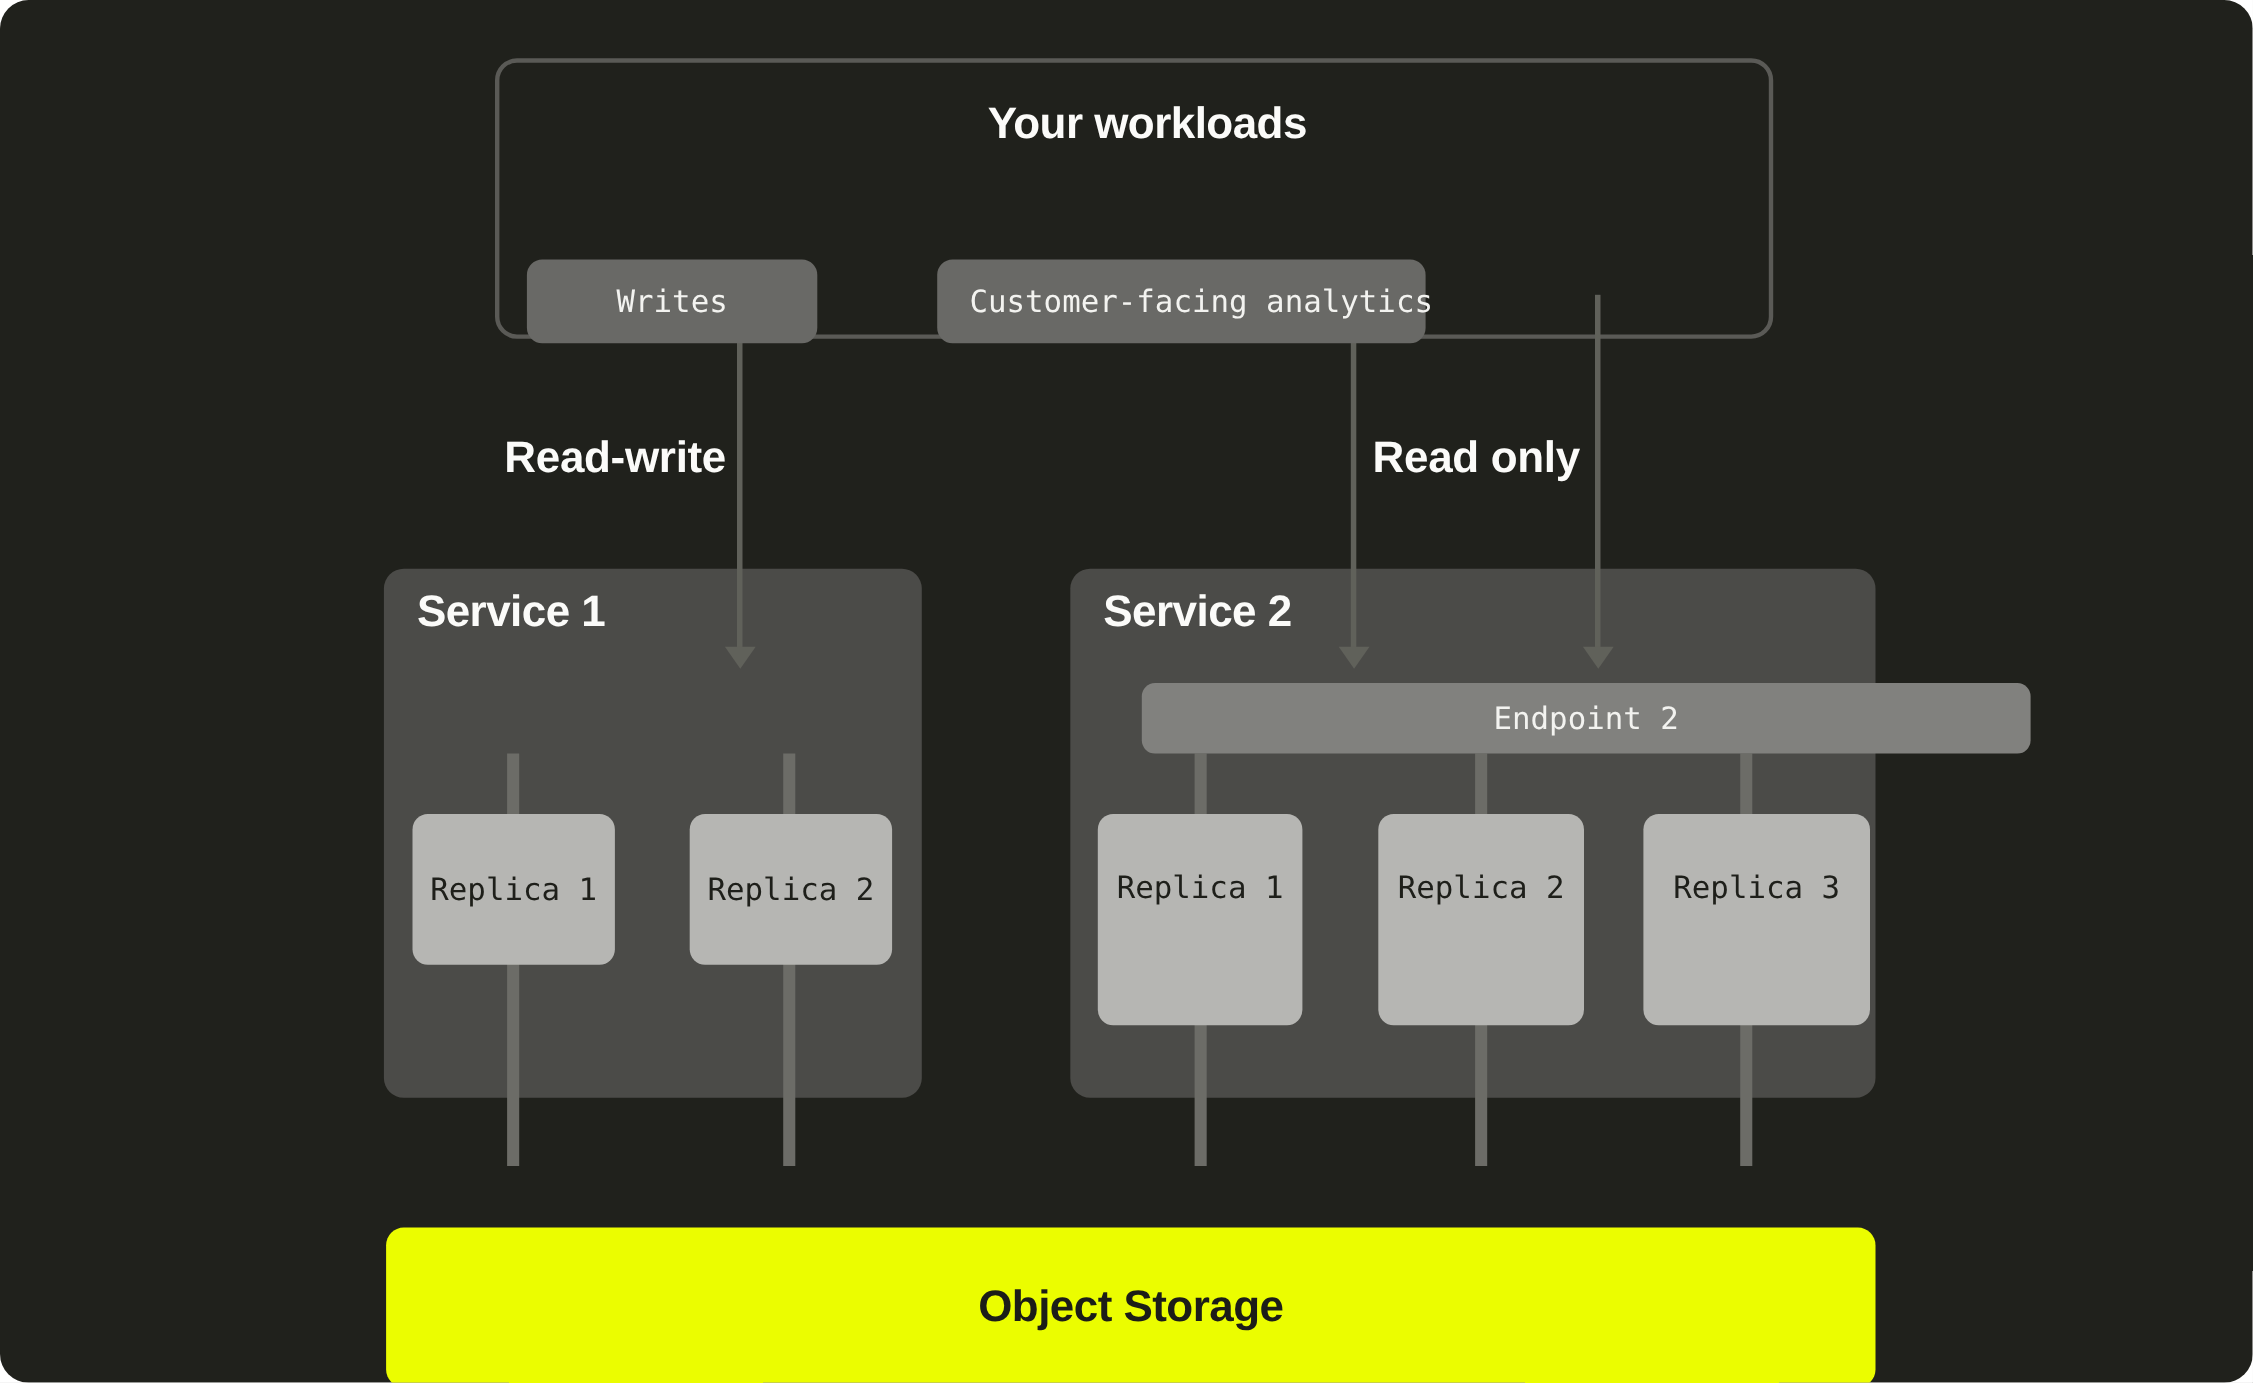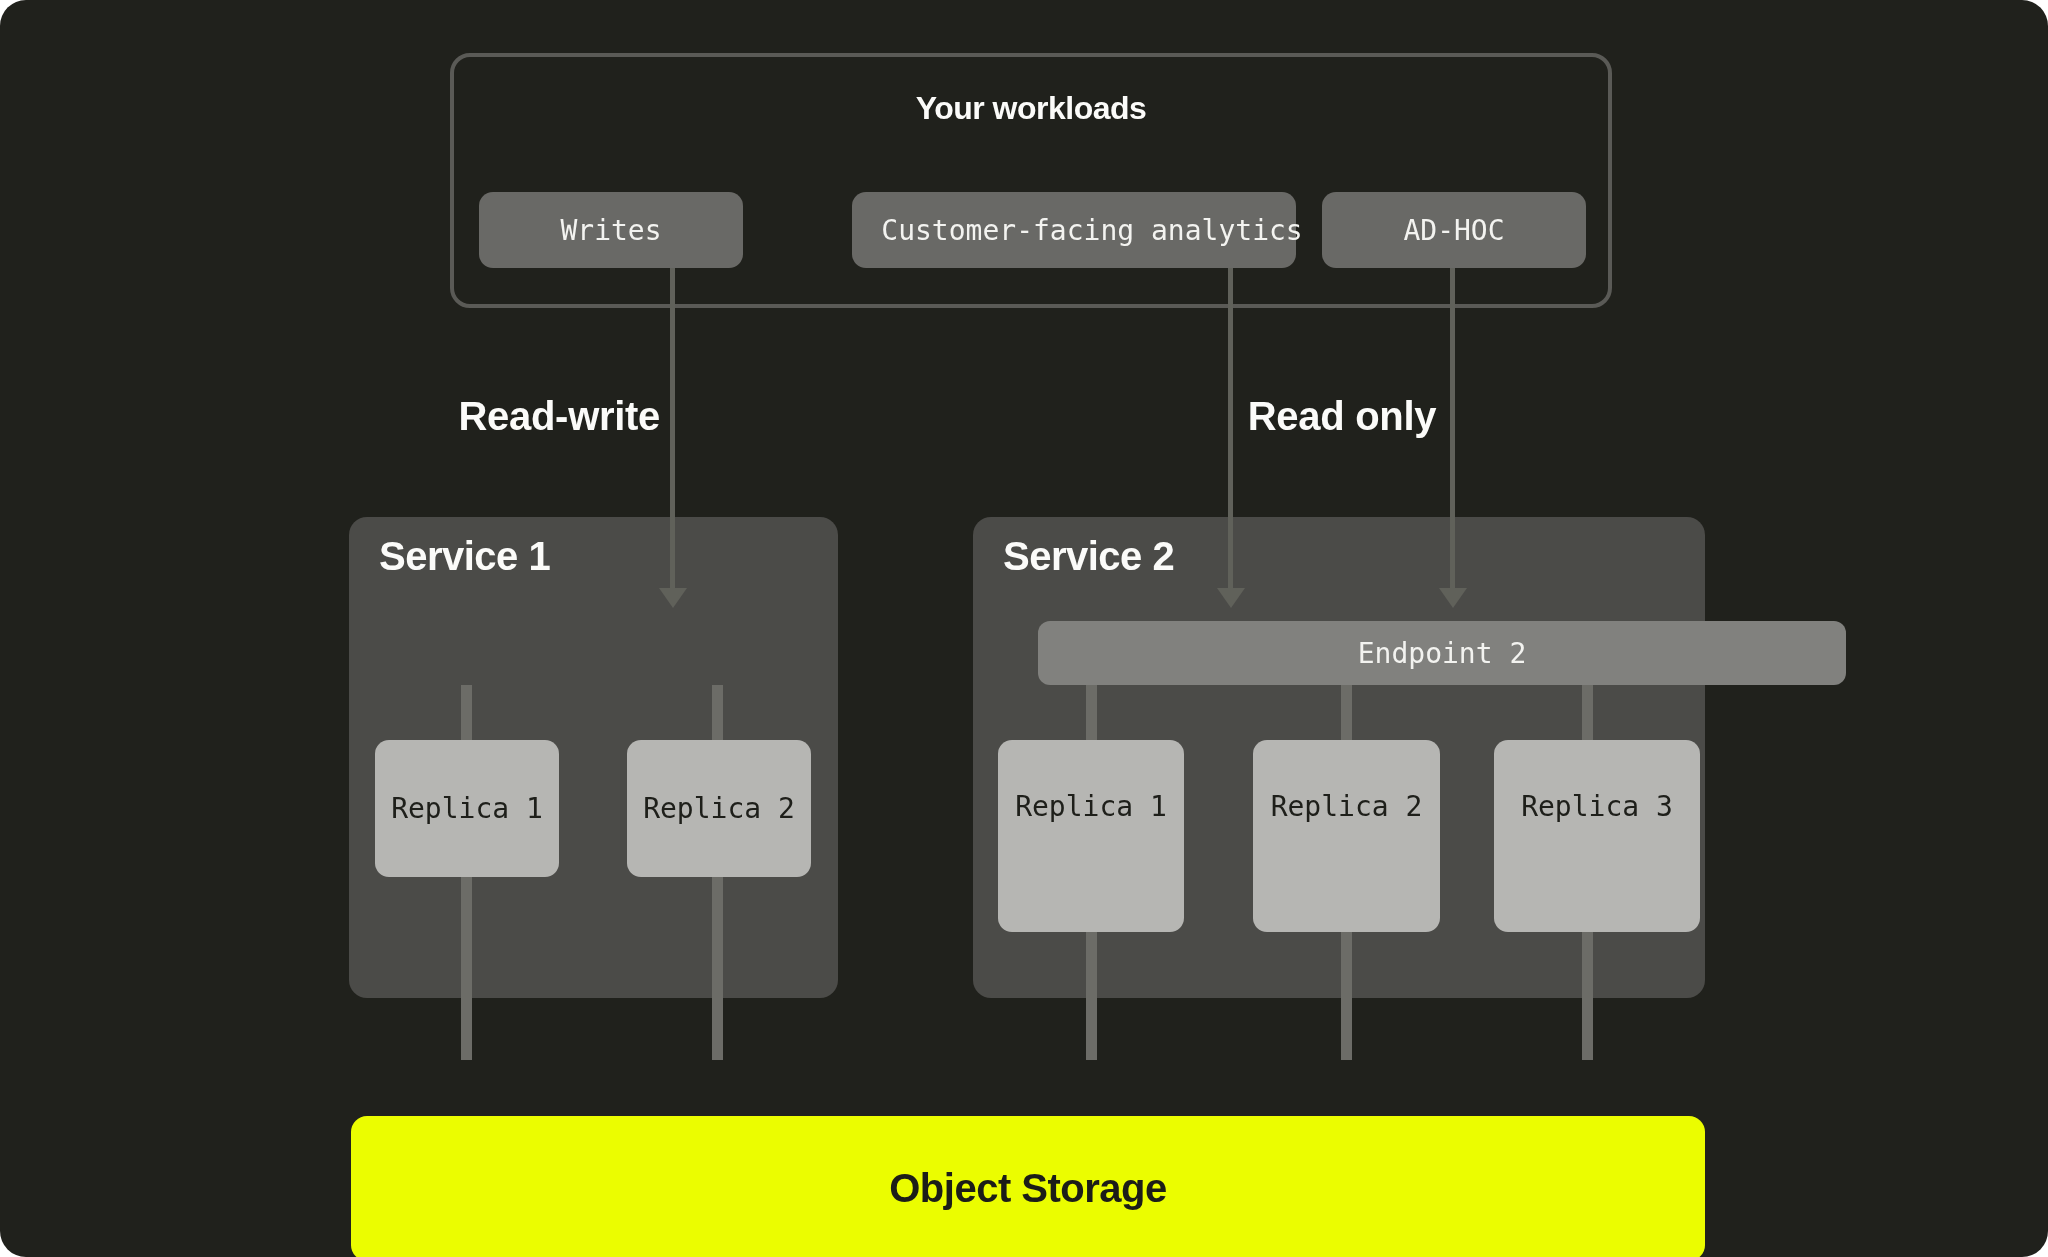--- a/index.html
+++ b/index.html
@@ -10,28 +10,28 @@
   .canvas{
     position:absolute;inset:0;background:#20211c;border-radius:26px;
   }
   .abs{position:absolute;box-sizing:border-box;}
   
   .workloads-box{
     left:450px;top:53px;width:1162px;height:255px;
     border:4px solid #5a5a56;border-radius:20px;z-index:1;
   }
   .workloads-title{
-    left:450px;top:90px;width:1162px;text-align:center;
-    font-size:32px;font-weight:700;letter-spacing:-0.5px;color:#fbfbf9;z-index:4;
+    left:462px;top:90px;width:1162px;text-align:center;
+    font-size:40px;font-weight:700;letter-spacing:-0.5px;color:#fbfbf9;z-index:4;
   }
   .chip{
     height:76px;border-radius:14px;background:#696966;z-index:4;
     display:flex;align-items:center;justify-content:center;
     font-family:"DejaVu Sans Mono","Liberation Mono",monospace;
-    font-size:28px;color:#f3f3f0;white-space:nowrap;
+    font-size:28px;color:#f3f3f0;white-space:nowrap;margin-top:44px;
   }
   .chip-writes{left:479px;top:192px;width:264px;}
   .chip-cfa{left:852px;top:192px;width:444px;padding-left:36px;}
   .chip-adhoc{left:1322px;top:192px;width:264px;}
   
   .arrow-line{width:5px;top:268px;height:322px;background:#60615a;z-index:3;}
   .arrow-head{
     width:0;height:0;top:588px;z-index:3;
     border-left:14px solid transparent;border-right:14px solid transparent;
     border-top:20px solid #60615a;
@@ -77,21 +77,20 @@
 </head>
 <body>
 
 <div class="stage">
   <div class="canvas" style="background: rgb(32, 33, 28);"></div>
 
   <div class="abs workloads-box" style="border-color: rgb(90, 90, 86);"></div>
   <div class="abs workloads-title">Your workloads</div>
   <div class="abs chip chip-writes" style="background: rgb(105, 105, 102);">Writes</div>
   <div class="abs chip chip-cfa" style="background: rgb(105, 105, 102);">Customer-facing analytics</div>
-  <div class="abs chip chip-adhoc" style="background: rgb(105, 105, 102);">AD-HOC</div>
 
   <div class="abs arrow-line" style="left: 670px; background: rgb(96, 97, 90);"></div>
   <div class="abs arrow-head" style="left: 659px; border-top-color: rgb(96, 97, 90);"></div>
   <div class="abs arrow-line" style="left: 1228px; background: rgb(96, 97, 90);"></div>
   <div class="abs arrow-head" style="left: 1217px; border-top-color: rgb(96, 97, 90);"></div>
   <div class="abs arrow-line" style="left: 1450px; background: rgb(96, 97, 90);"></div>
   <div class="abs arrow-head" style="left: 1439px; border-top-color: rgb(96, 97, 90);"></div>
 
   <div class="abs flow-label label-rw">Read-write</div>
   <div class="abs flow-label label-ro">Read only</div>

